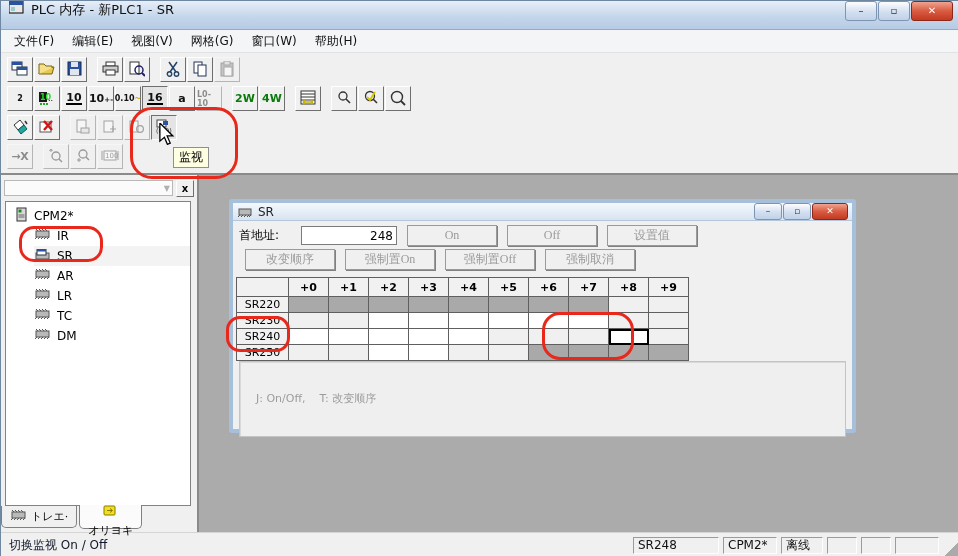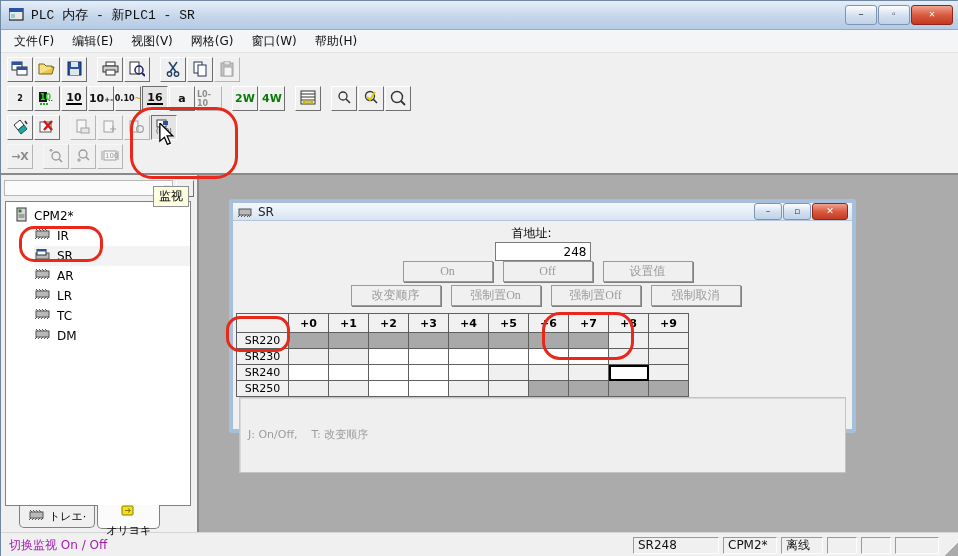--- a/index.html
+++ b/index.html
@@ -1,20 +1,20 @@
 <!DOCTYPE html>
 <html><head>
 <meta charset="utf-8">
 <style>
   html,body{margin:0;padding:0;background:#c8d4e2;font-family:"DejaVu Sans","Liberation Sans",sans-serif;}
   #window{position:relative;width:958px;height:556px;background:#f0f0f0;border:1px solid #6f87a0;
           box-shadow:inset 0 0 0 3px #aec6e1;overflow:hidden;}
   
-  .titlebar{height:28px;background:linear-gradient(#e7eef8,#c2d5ea 60%,#b6cbe4);display:flex;align-items:center;
-            padding:0 6px 0 8px;border-bottom:1px solid #93aac4;font-family:Liberation Mono, monospace;}
+  .titlebar{height:28px;background:linear-gradient(#e7eef8,#c2d5ea 60%,#b6cbe4);display:flex;
+            padding:0 6px 0 8px;border-bottom:1px solid #93aac4;}
   .titlebar .ticon{width:16px;height:14px;margin-right:6px;}
   .titlebar .ttext{font-size:13px;color:#111;flex:1;white-space:nowrap;}
   .caption-btns{display:flex;gap:1px;}
   .cbtn{width:30px;height:18px;border:1px solid #7d95b2;border-radius:3px;display:flex;align-items:center;justify-content:center;
         background:linear-gradient(#fdfdfe,#d3dff0 55%,#c0d2e8);font-size:10px;color:#333;line-height:1;}
   .cbtn.close{width:40px;background:linear-gradient(#f0a390,#d95b41 50%,#c23a22);color:#fff;border-color:#8e2718;font-weight:bold;}
   
   .menubar{height:22px;display:flex;align-items:center;background:#f4f5f7;border-bottom:1px solid #e2e2e2;padding-left:4px;}
   .menu-item{font-size:12px;color:#111;padding:2px 9px;cursor:default;}
   
@@ -34,54 +34,54 @@
   .sidebar{width:196px;background:#f0f0f0;border-right:2px solid #8a8a8a;display:flex;flex-direction:column;}
   .side-top{height:22px;display:flex;align-items:center;gap:3px;padding:2px 3px;}
   .side-combo{flex:1;height:14px;background:#fbfbfb;border:1px solid #b8b8b8;display:flex;align-items:center;justify-content:flex-end;}
   .side-combo .arr{font-size:8px;color:#b0b0b0;padding-right:2px;}
   .side-close{width:16px;height:15px;border:1px solid;border-color:#fff #6f6f6f #6f6f6f #fff;background:#f0f0f0;
               font-size:10px;font-weight:bold;display:flex;align-items:center;justify-content:center;}
   .treebox{flex:1;margin:0 6px 0 4px;background:#fff;border:1px solid #828282;overflow:hidden;padding:4px 0 0 10px;}
   .tree-item{display:flex;align-items:center;height:20px;font-size:12px;color:#000;}
   .tree-item .ti{margin-right:6px;}
   .tree-child{margin-left:18px;text-align:right;}
-  .tabs{height:26px;display:flex;align-items:flex-start;padding-left:18px;}
+  .tabs{height:26px;display:flex;align-items:flex-start;}
   .tab{height:21px;display:flex;align-items:center;gap:4px;font-size:11px;padding:0 8px;background:#f0f0f0;
        border:1px solid #808080;border-top:none;border-radius:0 0 5px 5px;margin-right:2px;}
   .tab.active{background:#fbfbfb;position:relative;top:-1px;height:23px;flex-direction:column;}
   
   .mdi{position:relative;flex:1;}
   .subwin{position:absolute;left:30px;top:24px;width:627px;height:234px;background:#f0f0f0;
           border:4px solid #a6c0dc;border-radius:3px;box-shadow:0 0 0 1px #5e7globalc inset;display:flex;flex-direction:column;box-sizing:border-box;}
   .sub-title{height:22px;background:linear-gradient(#f4f8fc,#d8e4f2);display:flex;align-items:center;padding:0 4px;border-bottom:1px solid #b4c6da;}
   .sub-title .stext{flex:1;font-size:12px;color:#222;margin-left:5px;}
   .sub-title .cbtn{width:26px;height:15px;font-size:9px;}
   .sub-title .cbtn.close{width:34px;}
   .sub-controls{padding:4px 6px 2px 6px;}
-  .ctl-row{display:flex;align-items:center;margin-bottom:3px;flex-direction:column;}
+  .ctl-row{display:flex;align-items:center;margin-bottom:3px;}
   .ctl-label{font-size:12px;width:62px;}
   .addr-input{width:88px;height:17px;border:1px solid #7b7b7b;background:#fff;font-size:12px;text-align:right;padding:0 3px;font-family:inherit;}
   .wbtn{width:88px;height:19px;margin-left:10px;background:#f0f0f0;border:1px solid #9a9a9a;
         box-shadow:1px 1px 0 #808080;font-size:12px;color:#9a9a9a;display:flex;align-items:center;justify-content:center;font-family:Liberation Serif, serif;}
   .wbtn.first{margin-left:14px;}
   
   .gridwrap{margin:2px 0 0 3px;}
   table.mem{border-collapse:collapse;}
   table.mem td{border:1px solid #5f5f5f;width:40px;height:16px;font-size:11px;text-align:center;padding:0;box-sizing:border-box;}
   table.mem td.rowlab{width:52px;background:#f1f1f1;text-align:center;font-size:11px;}
   table.mem tr.head td{background:#f1f1f1;font-weight:bold;height:19px;}
   td.c-d{background:#a9a9a9;}
   td.c-l{background:#f0f0f0;}
   td.c-w{background:#ffffff;}
   td.c-s{background:#ffffff;outline:2px solid #000;outline-offset:-2px;}
   .hintbox{margin:auto 6px 10px 6px;border:1px solid #c4c4c4;box-shadow:inset 1px 1px 0 #d9d9d9;background:#efefef;
-           font-size:11px;color:#9c9c9c;padding:2px 8px;line-height:14px;white-space:pre;}
+           font-size:11px;color:#9c9c9c;padding:2px 16px;line-height:14px;white-space:pre;}
   
   .statusbar{height:24px;background:#f0f0f0;border-top:1px solid #d5d5d5;display:flex;align-items:center;font-size:12px;}
-  .status-msg{flex:1;padding-left:8px;color:#a21caf;}
+  .status-msg{flex:1;padding-left:8px;color:#0f172a;}
   .spanel{height:17px;border:1px solid;border-color:#9b9b9b #fdfdfd #fdfdfd #9b9b9b;margin-right:4px;
           display:flex;align-items:center;padding:0 4px;box-sizing:border-box;color:#111;}
   .grip{width:14px;height:100%;background:linear-gradient(135deg,transparent 60%,#aaa 60%);margin-left:2px;}
   
   .ann{position:absolute;border:3px solid #e8281b;border-radius:22px;pointer-events:none;z-index:50;}
   .tooltip{position:absolute;z-index:60;background:#ffffe1;border:1px solid #8f8f8f;font-size:12px;padding:1px 5px;color:#000;}
   .cursor{position:absolute;z-index:70;}
 </style>
 </head>
 <body>
@@ -519,17 +519,17 @@
         <span class="spanel" style="width:44px;"></span>
       </span>
     <span class="grip"></span>
   </div>
 
   <div class="ann" style="left:129px;top:106px;width:102px;height:66px;"></div>
   <div class="ann" style="left:18px;top:225px;width:78px;height:30px;border-radius:15px;"></div>
   <div class="ann" style="left:225px;top:315px;width:58px;height:30px;border-radius:14px;"></div>
   <div class="ann" style="left:541px;top:311px;width:86px;height:42px;border-radius:18px;"></div>
 
-  <div class="tooltip" style="left:152px;top:146px;margin-top:39px;">监视</div>
+  <div class="tooltip" style="left:172px;top:146px;">监视</div>
   <svg class="cursor" style="left:158px;top:122px;" width="16" height="22" viewBox="0 0 11 17">
     <polygon points="0,0 0,14 3.5,11 5.8,16.5 8,15.5 5.6,10 10,10" fill="#fff" stroke="#000" stroke-width="1"></polygon>
   </svg>
 </div>
 
 </body></html>

